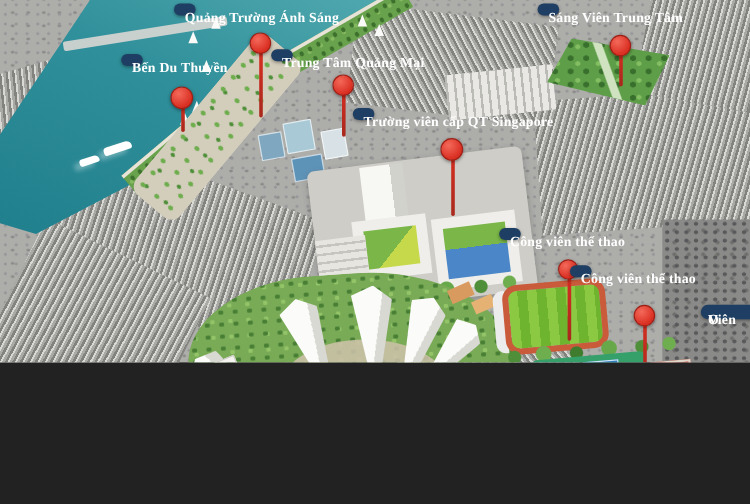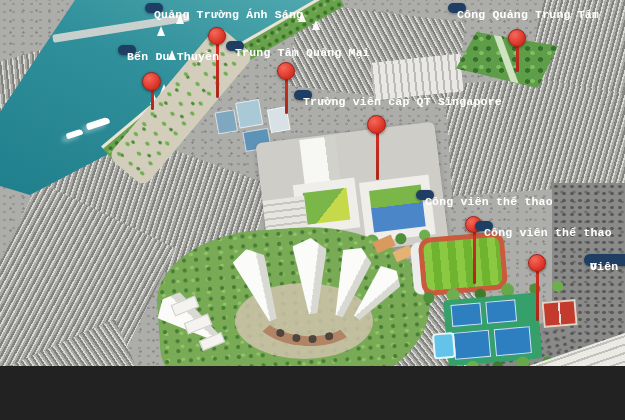--- a/index.html
+++ b/index.html
@@ -1,18 +1,18 @@
 <!DOCTYPE html>
 <html style="--label-bg: #1e3f63; --label-text: #ffffff; --pin-red: #d92f22; --river-teal: #2f8f9a; --park-green: #79ab57; --field-green: #7fc23c; --track-red: #c95a3a; --court-blue: #2e7fc0; --pool-blue: #63c3e8; --basketball-court-red: #c23b2d; --sail-white: #fbfbf9;"><head>
 <meta charset="utf-8">
 <style>
   html,body{margin:0;padding:0;background:#222;}
   #stage{
-    position:relative;width:625px;height:366px;overflow:hidden;
-    font-family:Liberation Mono, monospace;
+    position:relative;width:625px;height:302px;overflow:hidden;
+    font-family:Liberation Serif, serif;
     background:#b3b3b0;
   }
   #stage *{position:absolute;box-sizing:border-box;}
 
   
   #base{
     left:0;top:0;width:625px;height:420px;
     background-color:#adadaa;
     background-image:
       radial-gradient(#97979a 1.2px, transparent 1.6px),
@@ -179,21 +179,21 @@
   #stem-7{left:536px;top:262px;height:59px;} #head-7{left:528px;top:254px;}
 
   
   .map-label{
     background:var(--label-bg,#1e3f63);color:var(--label-text,#fff);
     font-weight:bold;font-size:11.5px;line-height:1.3;letter-spacing:.2px;
     padding:5px 9px;border-radius:6px;white-space:nowrap;text-align:center;
     box-shadow:0 1px 3px rgba(0,0,0,.4);z-index:9;}
   #label-light-square{left:145px;top:3px;}
   #label-central-park{left:448px;top:3px;}
-  #label-marina{left:118px;top:45px;}
+  #label-marina{left:101px;top:45px;}
   #label-mall{left:226px;top:41px;}
   #label-school{left:294px;top:90px;}
   #label-sports-1{left:416px;top:190px;}
   #label-sports-2{left:475px;top:221px;}
   #label-tower{left:584px;top:254px;width:82px;white-space:normal;padding:6px 6px;}
 </style>
 </head>
 <body>
 
 <div id="stage">
@@ -297,21 +297,21 @@
   <div id="head-5" class="pin-head"></div>
   <div id="stem-6" class="pin-stem"></div>
   <div id="head-6" class="pin-head"></div>
   <div id="stem-7" class="pin-stem"></div>
   <div id="head-7" class="pin-head"></div>
 
   <div id="label-light-square" class="map-label">
     <span>Quảng Trường Ánh Sáng</span>
   </div>
   <div id="label-central-park" class="map-label">
-    <span>Công Quảng Trung Tâm</span>
+    <span>Sáng Viên Trung Tâm</span>
   </div>
   <div id="label-marina" class="map-label">
     <span>Bến Du Thuyền</span>
   </div>
   <div id="label-mall" class="map-label">
     <span>Trung Tâm Quảng Mại</span>
   </div>
   <div id="label-school" class="map-label">
     <span>Trường viên cấp QT Singapore</span>
   </div>

